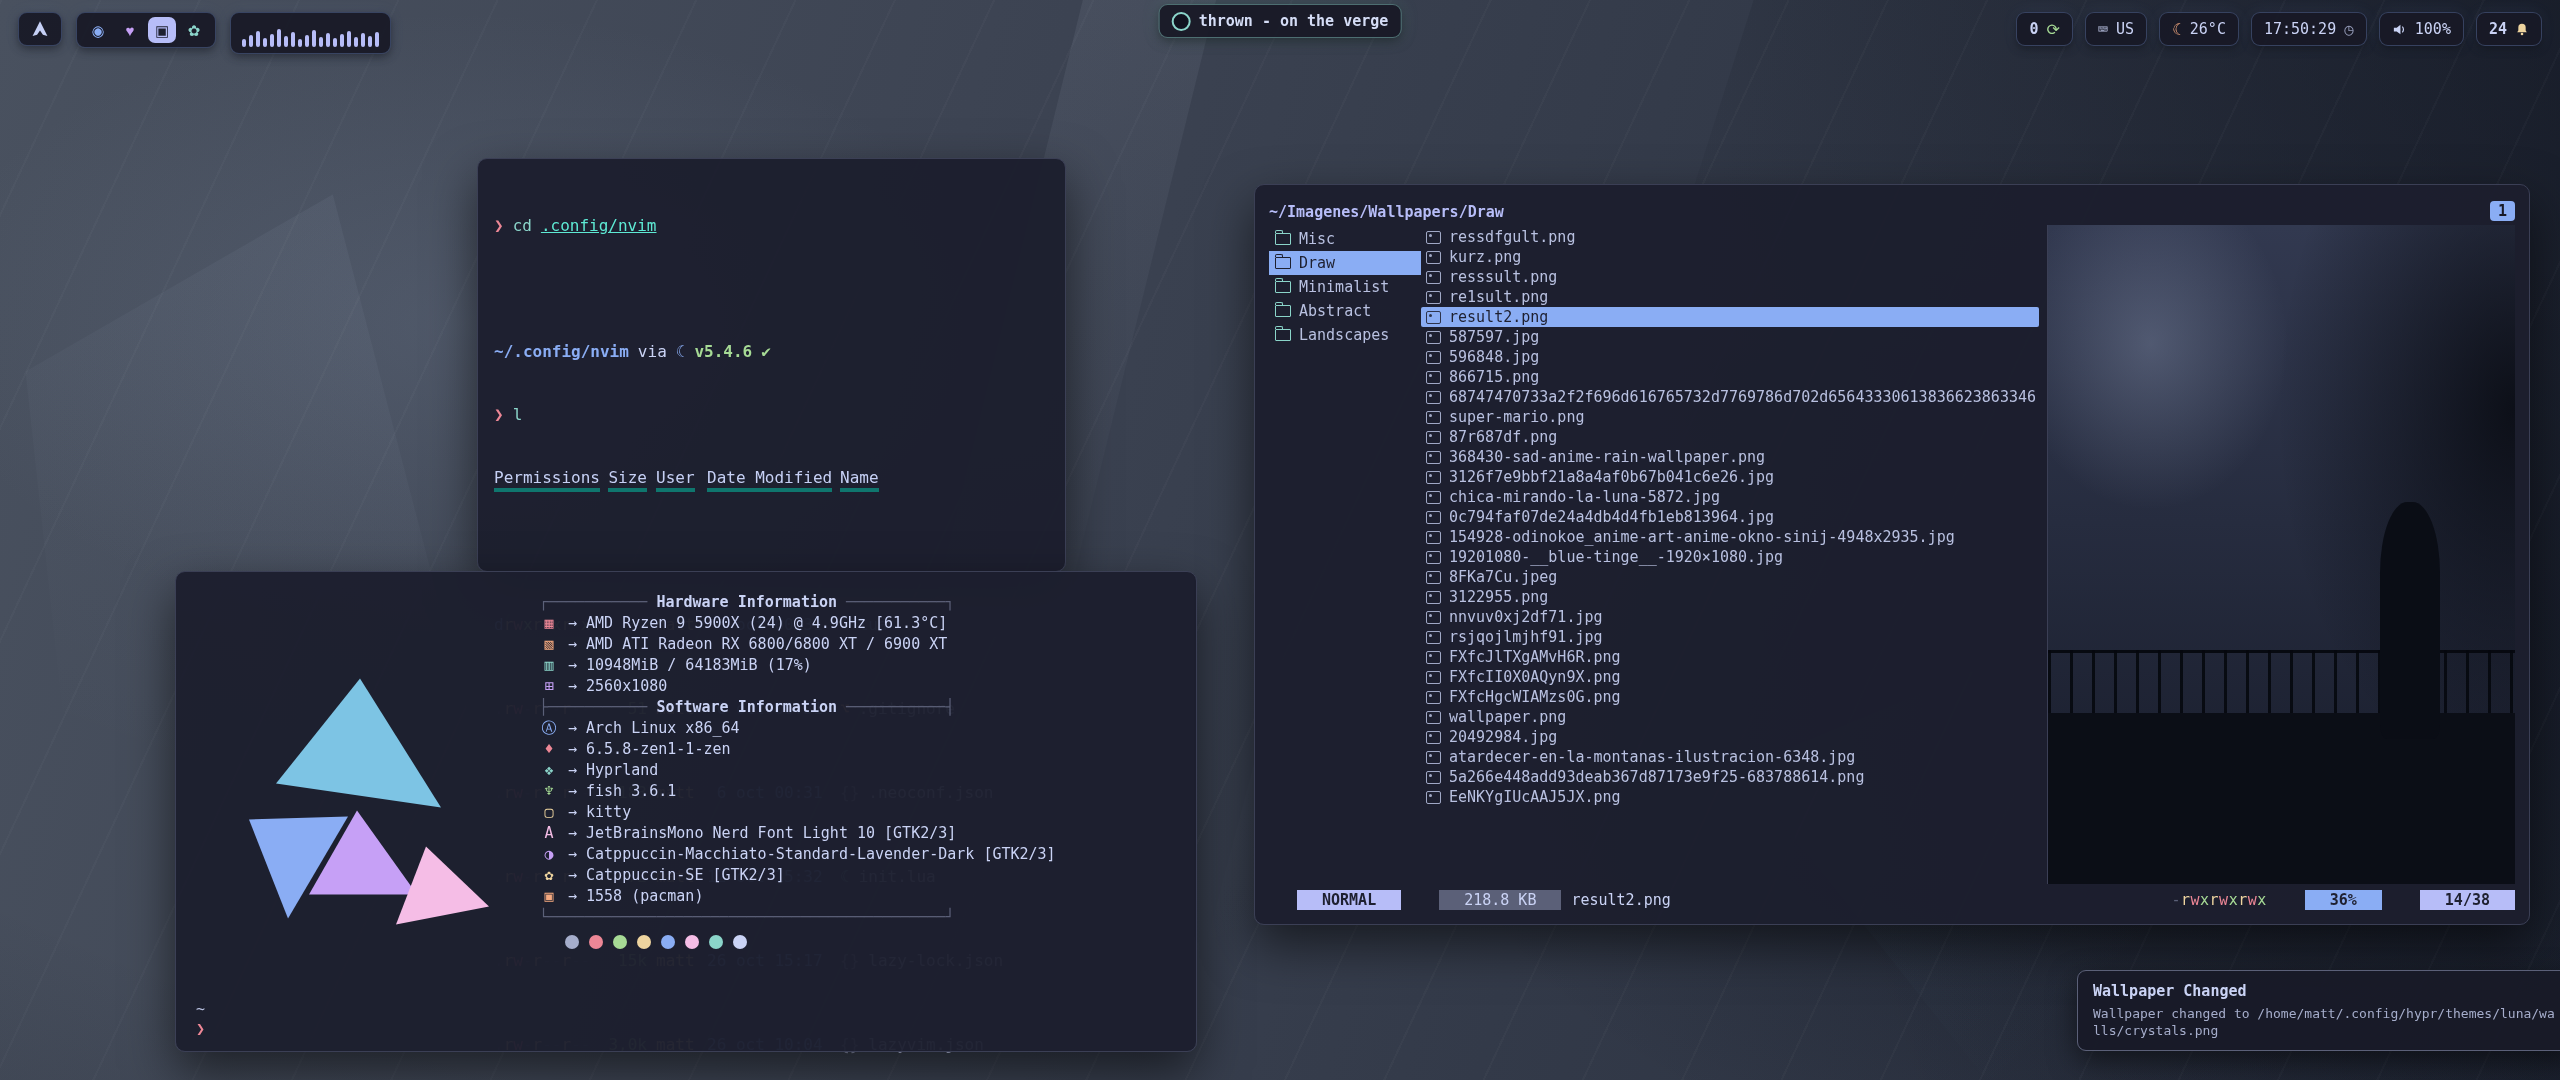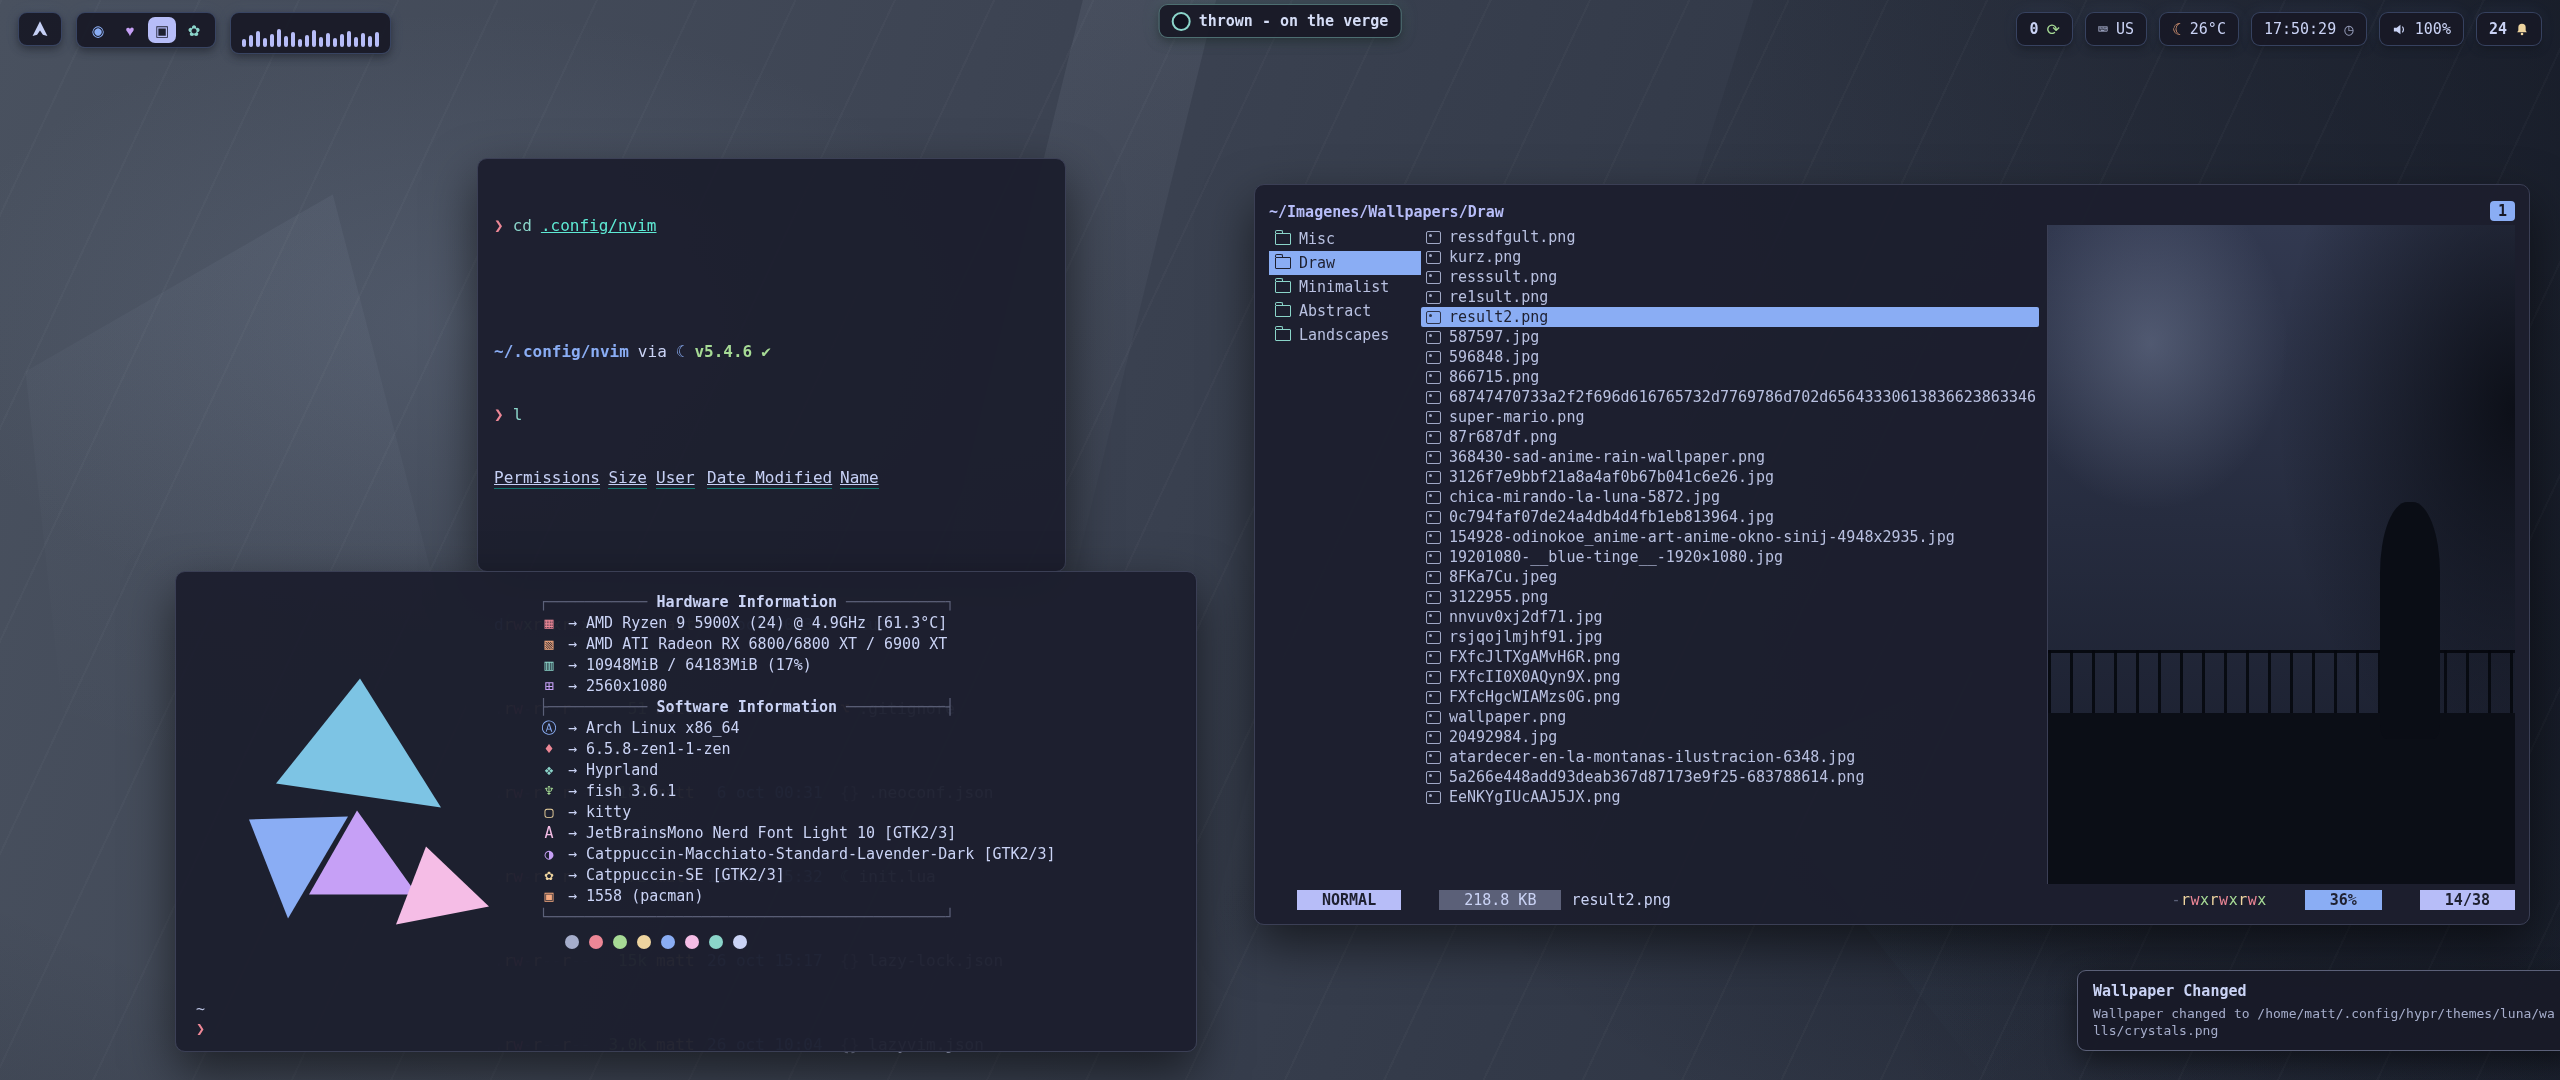--- a/index.html
+++ b/index.html
@@ -63,21 +63,21 @@
   .blankline{height:21px;}
   .psym{color:#ed8796;font-weight:bold;}
   .cmd{color:#8bd5ca;}
   .arg{color:#5eead4;text-decoration:underline;}
   .ctx-path{color:#8aadf4;font-weight:bold;}
   .ctx-via{color:#cad3f5;}
   .ctx-lua{color:#8aadf4;}
   .ctx-ver{color:#a6da95;font-weight:bold;}
   .ctx-ok{color:#a6da95;}
   .lshead,.lsrow{display:grid;grid-template-columns:98px 46px 42px 124px 1fr;column-gap:9px;height:21px;align-items:baseline;}
-  .lshead span{color:#c6d0f5;border-bottom:1px solid #0f766e;justify-self:start;text-decoration:underline;}
+  .lshead span{color:#c6d0f5;border-bottom:4px solid #0f766e;justify-self:start;}
   .lshead .h-size{justify-self:end;}
   .lsrow .size{text-align:right;color:#a6da95;}
   .lsrow .user{color:#eed49f;}
   .lsrow .date{color:#8aadf4;white-space:pre;}
   .lsrow .fname{display:flex;gap:7px;align-items:baseline;overflow:hidden;}
   .lsrow .fnm{color:#cad3f5;padding:0 2px;}
   .pc-d{color:#8aadf4;}.pc-r{color:#eed49f;}.pc-w{color:#ed8796;}.pc-x{color:#a6da95;}.pc-n{color:#5b6078;}
 
   
   .fetch{left:175px;top:571px;width:980px;height:447px;padding:16px 20px;display:flex;gap:28px;

